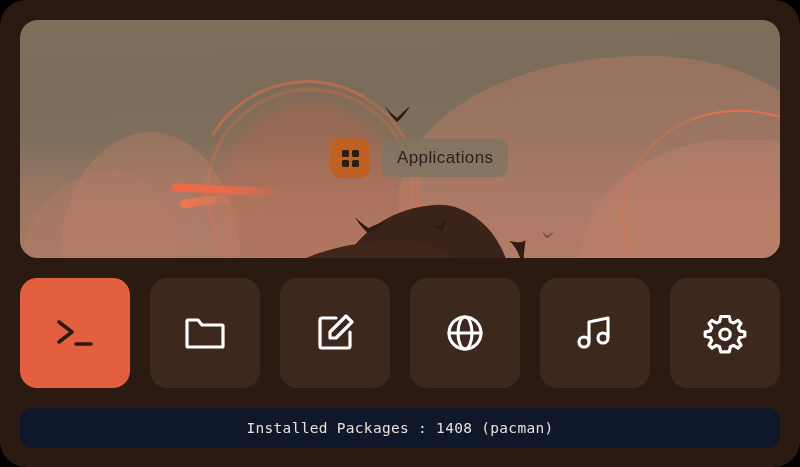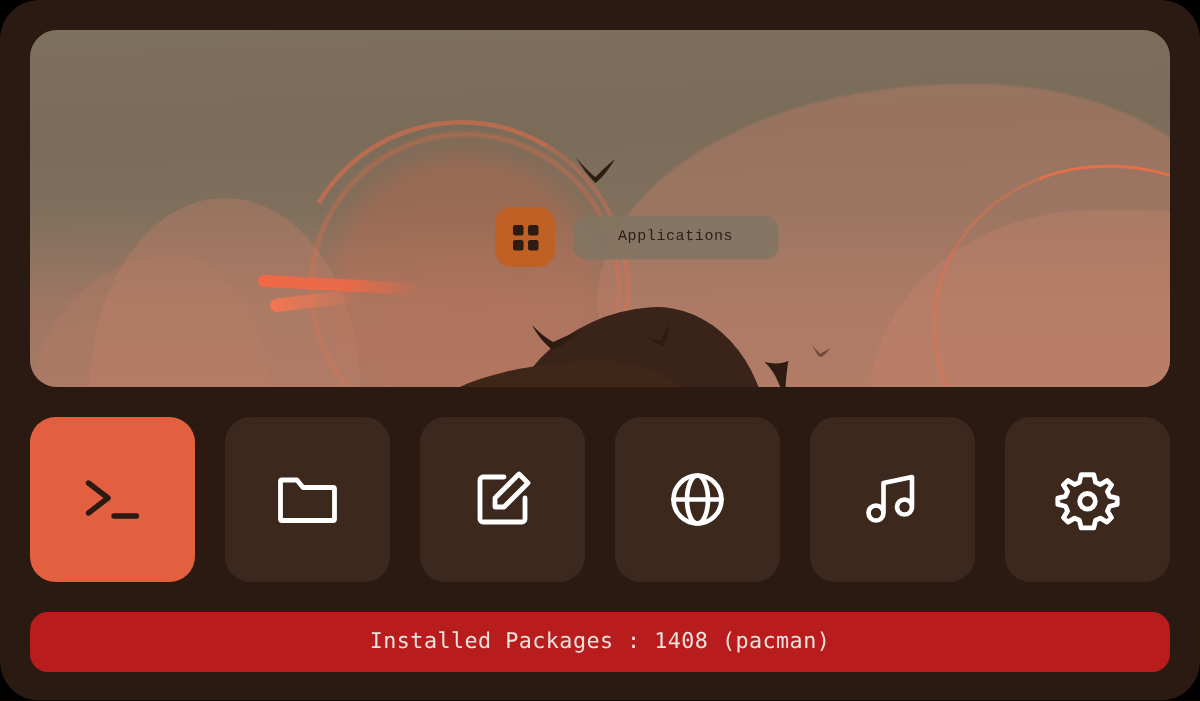--- a/index.html
+++ b/index.html
@@ -173,24 +173,24 @@
     display: grid;
     grid-template-columns: 7px 7px;
     grid-template-rows: 7px 7px;
     gap: 3px;
   }
   #apps-grid-button .grid-glyph i { background: #2E1B12; border-radius: 1.5px; display: block; }
 
   #apps-tooltip {
     background: rgba(129,116,98,0.86);
     color: #2C201A;
-    font-family: Liberation Mono, monospace;
-    font-size: 10px;
+    font-family: Liberation Sans, sans-serif;
+    font-size: 17px;
     letter-spacing: 0.4px;
-    padding: 9px 30px;
+    padding: 9px 15px;
     border-radius: 9px;
     white-space: nowrap;
   }
 
   
   #dock {
     position: absolute;
     left: 20px;
     top: 278px;
     width: 760px;
@@ -214,21 +214,21 @@
   .dock-tile.is-active .ico { color: #2B1A12; }
 
   
   #status-bar {
     position: absolute;
     left: 20px;
     top: 408px;
     width: 760px;
     height: 40px;
     border-radius: 12px;
-    background: #b91c1c;
+    background: #0f172a;
     display: flex;
     align-items: center;
     justify-content: center;
   }
   #status-text {
     color: #E8E2DC;
     font-family: "DejaVu Sans Mono", monospace;
     font-size: 14.5px;
     letter-spacing: 0.3px;
   }

